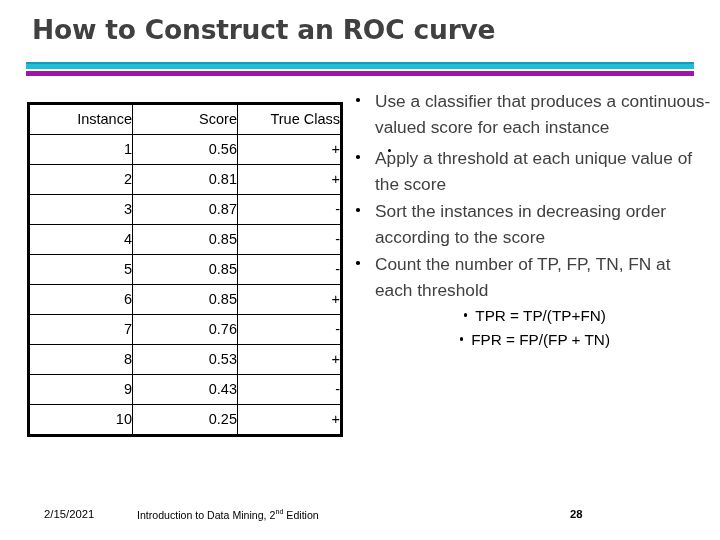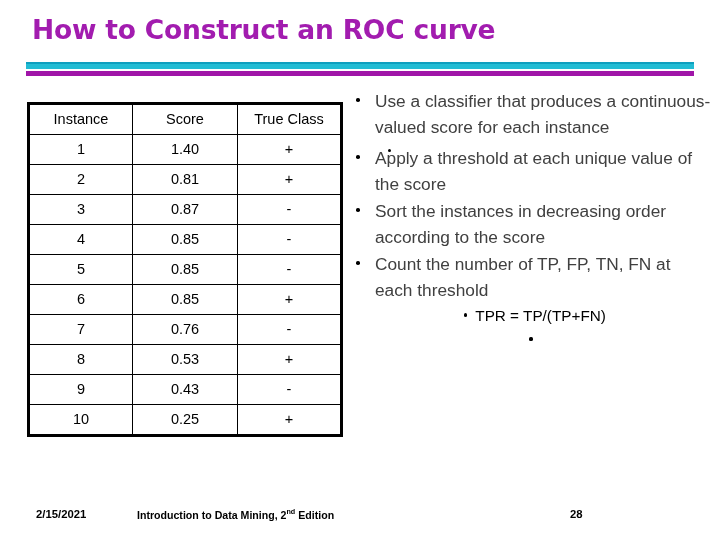--- a/index.html
+++ b/index.html
@@ -18,21 +18,21 @@
 
   
   .slide-title {
     position: absolute;
     left: 32px;
     top: 14px;
     font-family: "DejaVu Sans", sans-serif;
     font-weight: bold;
     font-size: 26.5px;
     letter-spacing: -0.2px;
-    color: #a21caf;
+    color: #404040;
     white-space: nowrap;
   }
 
   
   .divider-group {
     position: absolute;
     left: 26px;
     top: 62px;
     width: 668px;
     height: 16px;
@@ -54,21 +54,21 @@
     top: 102px;
     border-collapse: collapse;
     border: 3px solid #000000;
     background: #ffffff;
   }
   .roc-table td, .roc-table th {
     border: 1.5px solid #000000;
     font-family: "Liberation Sans", sans-serif;
     font-size: 14.5px;
     font-weight: normal;
-    text-align: center;
+    text-align: right;
     padding: 0;
     height: 29px;
     line-height: 29px;
     color: #000000;
   }
   .col-instance { width: 102px; }
   .col-score    { width: 104px; }
   .col-class    { width: 102px; }
 
   
@@ -128,32 +128,32 @@
     vertical-align: middle;
     margin-right: 8px;
     position: relative;
     top: -2px;
   }
   .gap-sm { height: 4px; }
 
   
   .footer-date {
     position: absolute;
-    left: 36px;
+    left: 44px;
     top: 508px;
     font-size: 11.3px;
-    font-weight: bold;
+    font-weight: normal;
     color: #000000;
   }
   .footer-center {
     position: absolute;
     left: 137px;
     top: 509px;
     font-size: 10.6px;
-    font-weight: bold;
+    font-weight: normal;
     color: #000000;
     white-space: nowrap;
   }
   .footer-center sup {
     font-size: 7.2px;
     vertical-align: super;
     line-height: 0;
   }
   .footer-page {
     position: absolute;
@@ -180,21 +180,21 @@
   <thead>
     <tr>
       <th class="col-instance">Instance</th>
       <th class="col-score">Score</th>
       <th class="col-class">True Class</th>
     </tr>
   </thead>
   <tbody id="table-body">
       <tr>
         <td class="col-instance">1</td>
-        <td class="col-score">1.40</td>
+        <td class="col-score">0.56</td>
         <td class="col-class">+</td>
       </tr>
       <tr>
         <td class="col-instance">2</td>
         <td class="col-score">0.81</td>
         <td class="col-class">+</td>
       </tr>
       <tr>
         <td class="col-instance">3</td>
         <td class="col-score">0.87</td>
@@ -264,21 +264,21 @@
   <div class="bullet-l1">
     <span class="dot"></span>
     <span>Count the number of TP, FP, TN, FN at each threshold</span>
   </div>
 
   <div class="bullet-l2-center">
     <span class="inline-dot"></span><span>TPR = TP/(TP+FN)</span>
   </div>
 
   <div class="bullet-l2-center">
-    <span class="inline-dot"></span>
+    <span class="inline-dot"></span><span>FPR = FP/(FP + TN)</span>
   </div>
 
 </div>
 
 <div class="footer-date">2/15/2021</div>
 
 <div class="footer-center">
   <span>Introduction to Data Mining, 2</span><sup>nd</sup><span> Edition</span>
 </div>
 

